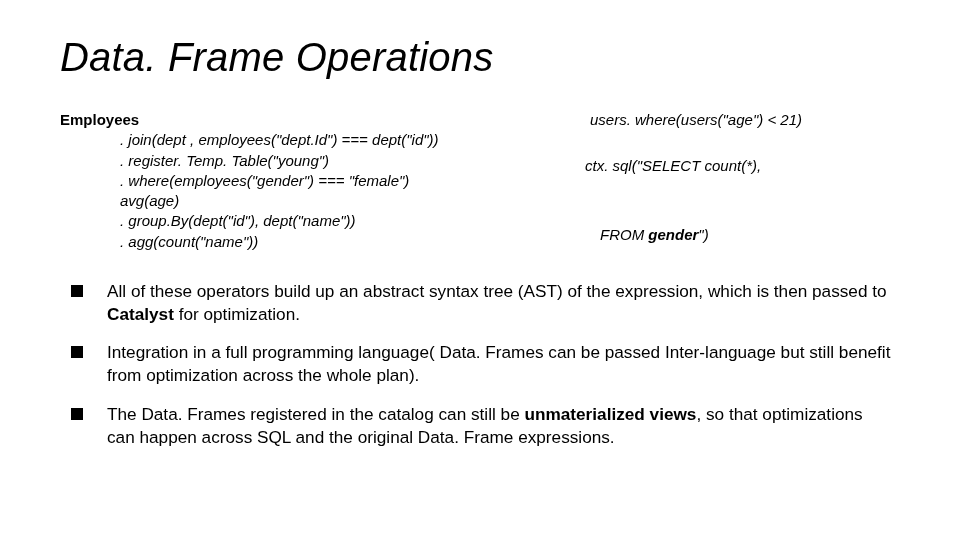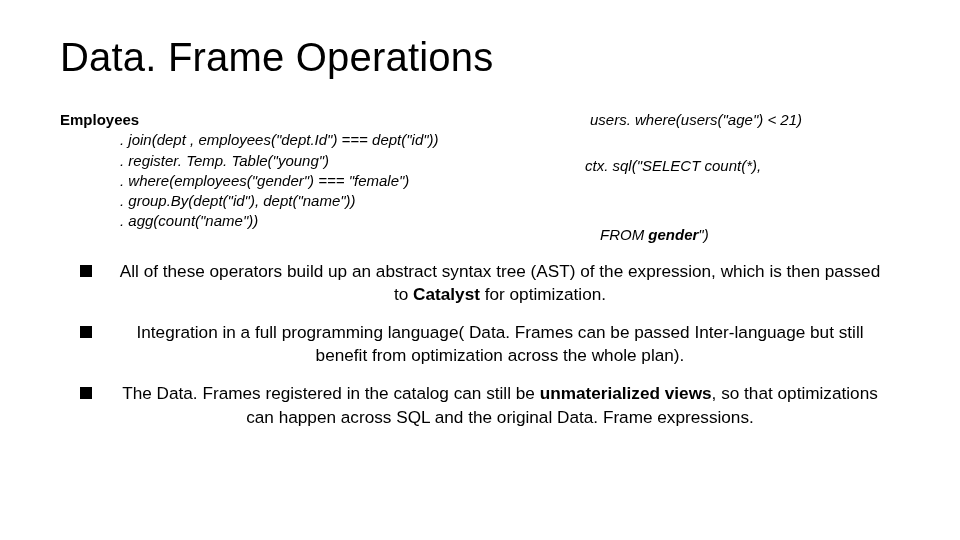--- a/index.html
+++ b/index.html
@@ -14,20 +14,21 @@
     overflow: hidden;
   }
   .slide {
     padding: 35px 60px 20px 60px;
   }
   .title {
     font-size: 40px;
     font-weight: 400;
     margin: 0 0 30px 0;
     letter-spacing: 0.2px;
+    font-style: italic;
   }
   .code-block {
     font-size: 15px;
     line-height: 1.35;
     position: relative;
     margin-bottom: 28px;
   }
   .code-left {
     display: inline-block;
     vertical-align: top;
@@ -37,22 +38,21 @@
   }
   .emp { font-weight: 700; }
   .indent1 { padding-left: 60px; }
   .ital { font-style: italic; }
   .r1 { left: 530px; top: 0; }
   .r2 { left: 525px; top: 46px; }
   .r4 { left: 540px; top: 115px; }
   .bullets {
     list-style: none;
     padding: 0;
-    margin: 16px;
-    text-align: center;
+    margin: 7px;
   }
   .bullets li {
     display: flex;
     align-items: flex-start;
     font-size: 17.2px;
     line-height: 1.35;
     margin-bottom: 15px;
   }
   .bullet-marker {
     width: 12px;
@@ -71,20 +71,21 @@
 
 <div class="slide">
   <h1 class="title">Data. Frame Operations</h1>
 
   <div class="code-block">
     <div class="code-left">
       <div><span class="emp">Employees</span></div>
       <div class="indent1 ital">. join(dept , employees("dept.Id") === dept("id"))</div>
       <div class="indent1 ital">. register. Temp. Table("young")</div>
       <div class="indent1 ital">. where(employees("gender") === "female")</div>
+      <div class="indent1 ital">avg(age)</div>
       <div class="indent1 ital">. group.By(dept("id"), dept("name"))</div>
       <div class="indent1 ital">. agg(count("name"))</div>
     </div>
     <div class="code-right ital r1">users. where(users("age") &lt; 21)</div>
     <div class="code-right ital r2">ctx. sql("SELECT count(*),</div>
     <div class="code-right r4">
       <span class="ital">FROM </span><span class="ital emp">gender</span><span class="ital">")</span>
     </div>
   </div>
 

